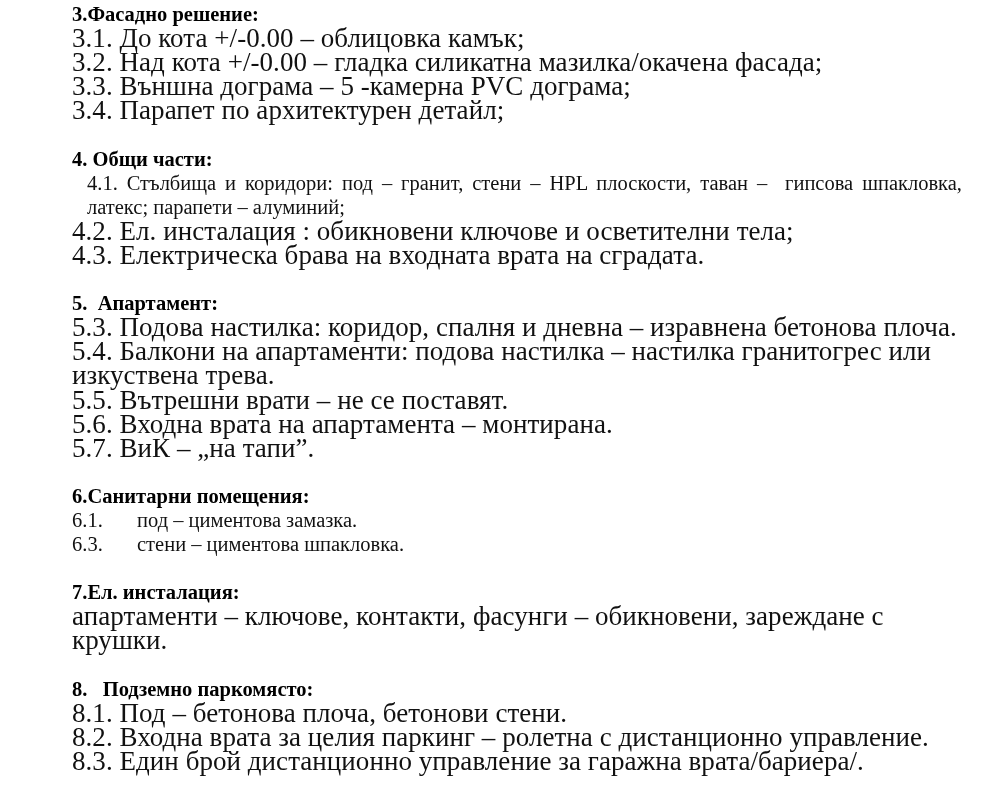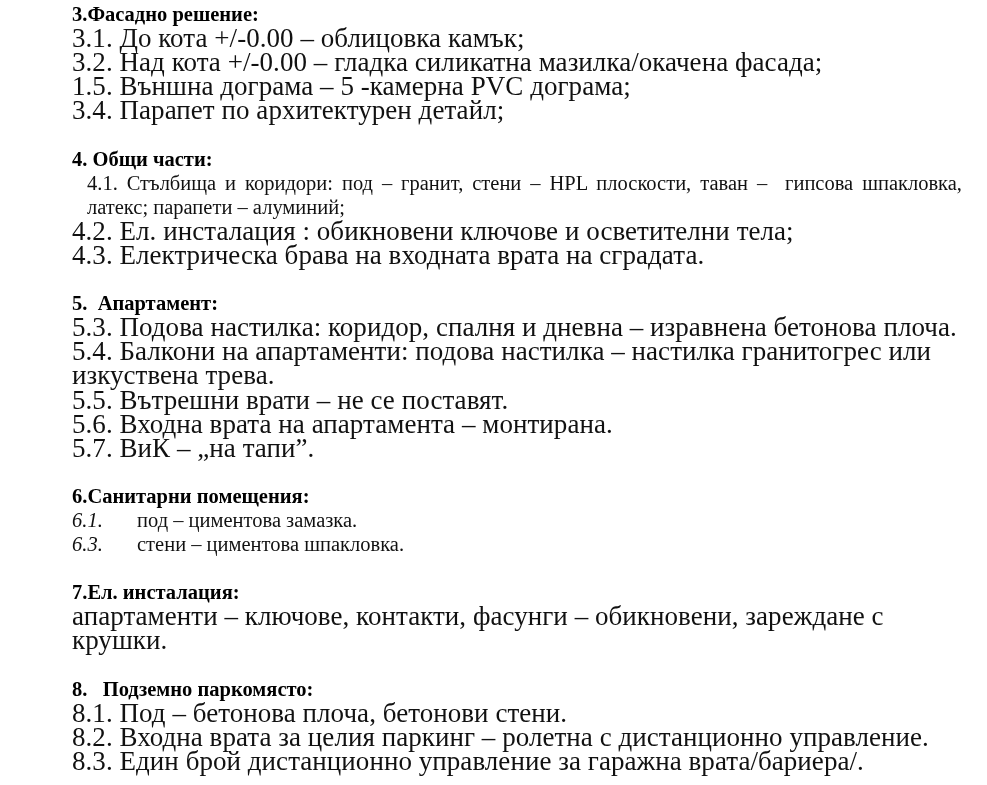--- a/index.html
+++ b/index.html
@@ -49,21 +49,20 @@
   
   .tabrow {
     display: flex;
     font-size: 20.5px;
     line-height: 24.1px;
     color: #111111;
   }
   .tabrow .num {
     width: 65px;
     flex: 0 0 65px;
-    font-style: italic;
   }
   .tabrow .txt {
     flex: 1 1 auto;
   }
   
   .wrap {
     font-size: 20.5px;
     line-height: 24.1px;
     white-space: pre-wrap;
     color: #111111;
@@ -74,21 +73,21 @@
 </style>
 </head>
 <body>
 
 <div class="page">
   <div class="doc-body">
 
     <div class="heading">3.Фасадно решение:</div>
     <div class="line">3.1. До кота +/-0.00 – облицовка камък;</div>
     <div class="line">3.2. Над кота +/-0.00 – гладка силикатна мазилка/окачена фасада;</div>
-    <div class="line">1.5. Външна дограма – 5 -камерна PVC дограма;</div>
+    <div class="line">3.3. Външна дограма – 5 -камерна PVC дограма;</div>
     <div class="line">3.4. Парапет по архитектурен детайл;</div>
 
     <div class="spacer"></div>
 
     <div class="heading">4. Общи части:</div>
     <div class="wrap">4.1. Стълбища и коридори: под – гранит, стени – HPL плоскости, таван –  гипсова шпакловка, латекс; парапети – алуминий;</div>
     <div class="line">4.2. Ел. инсталация : обикновени ключове и осветителни тела;</div>
     <div class="line">4.3. Електрическа брава на входната врата на сградата.</div>
 
     <div class="spacer"></div>

